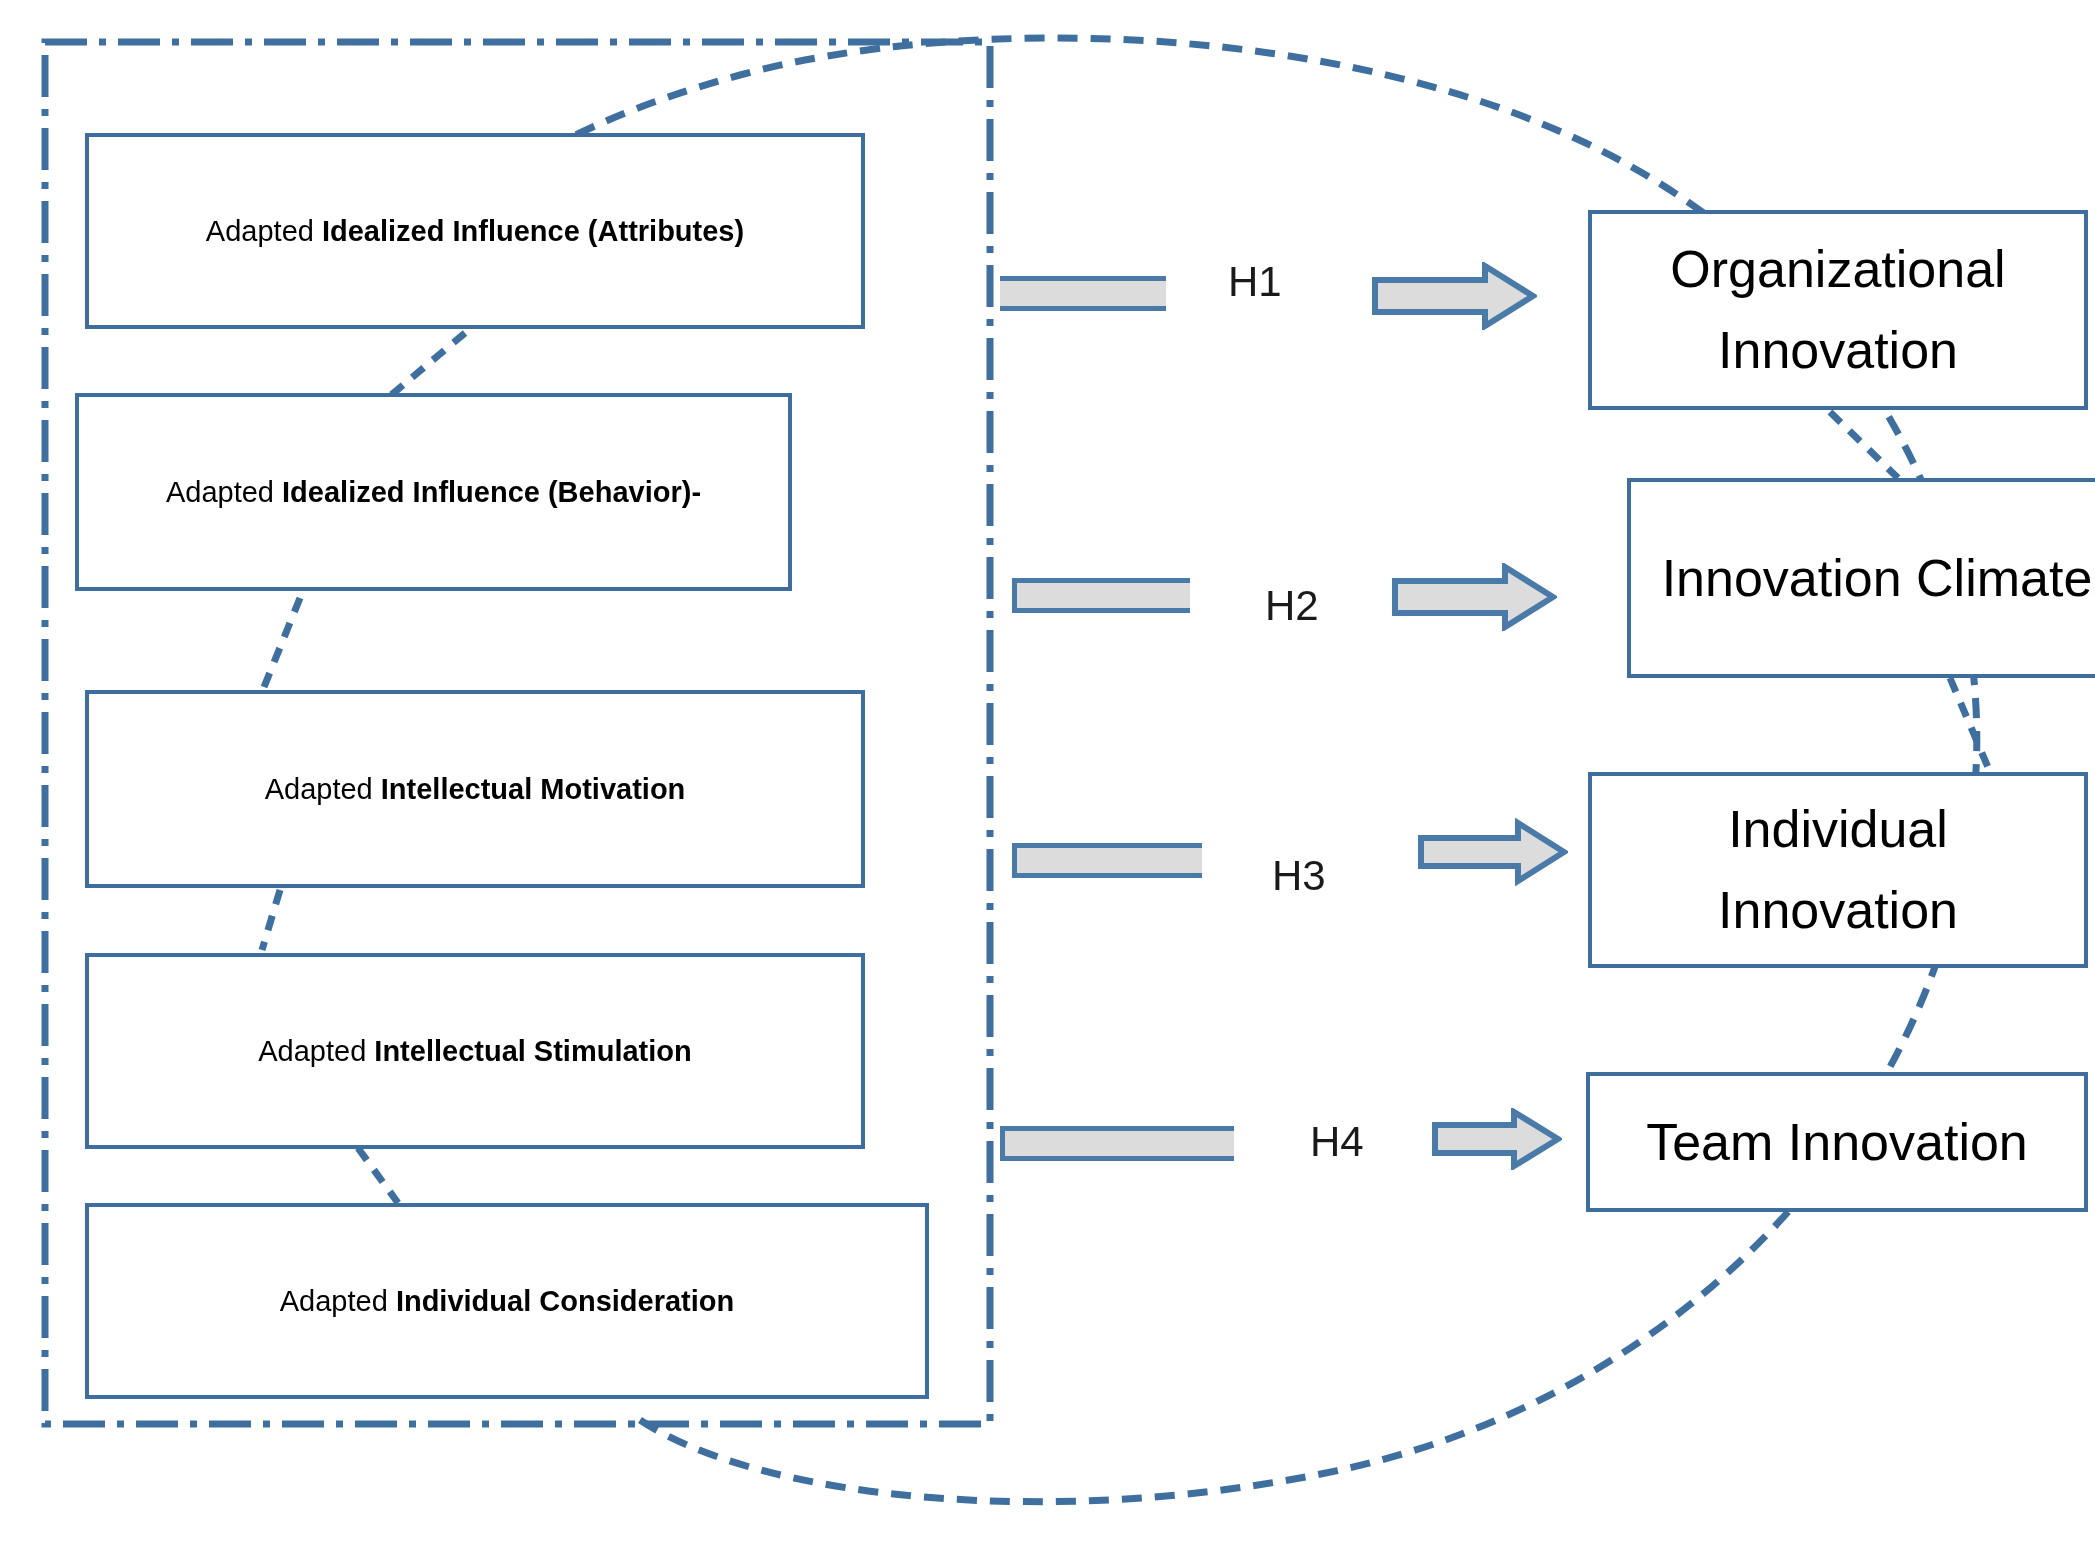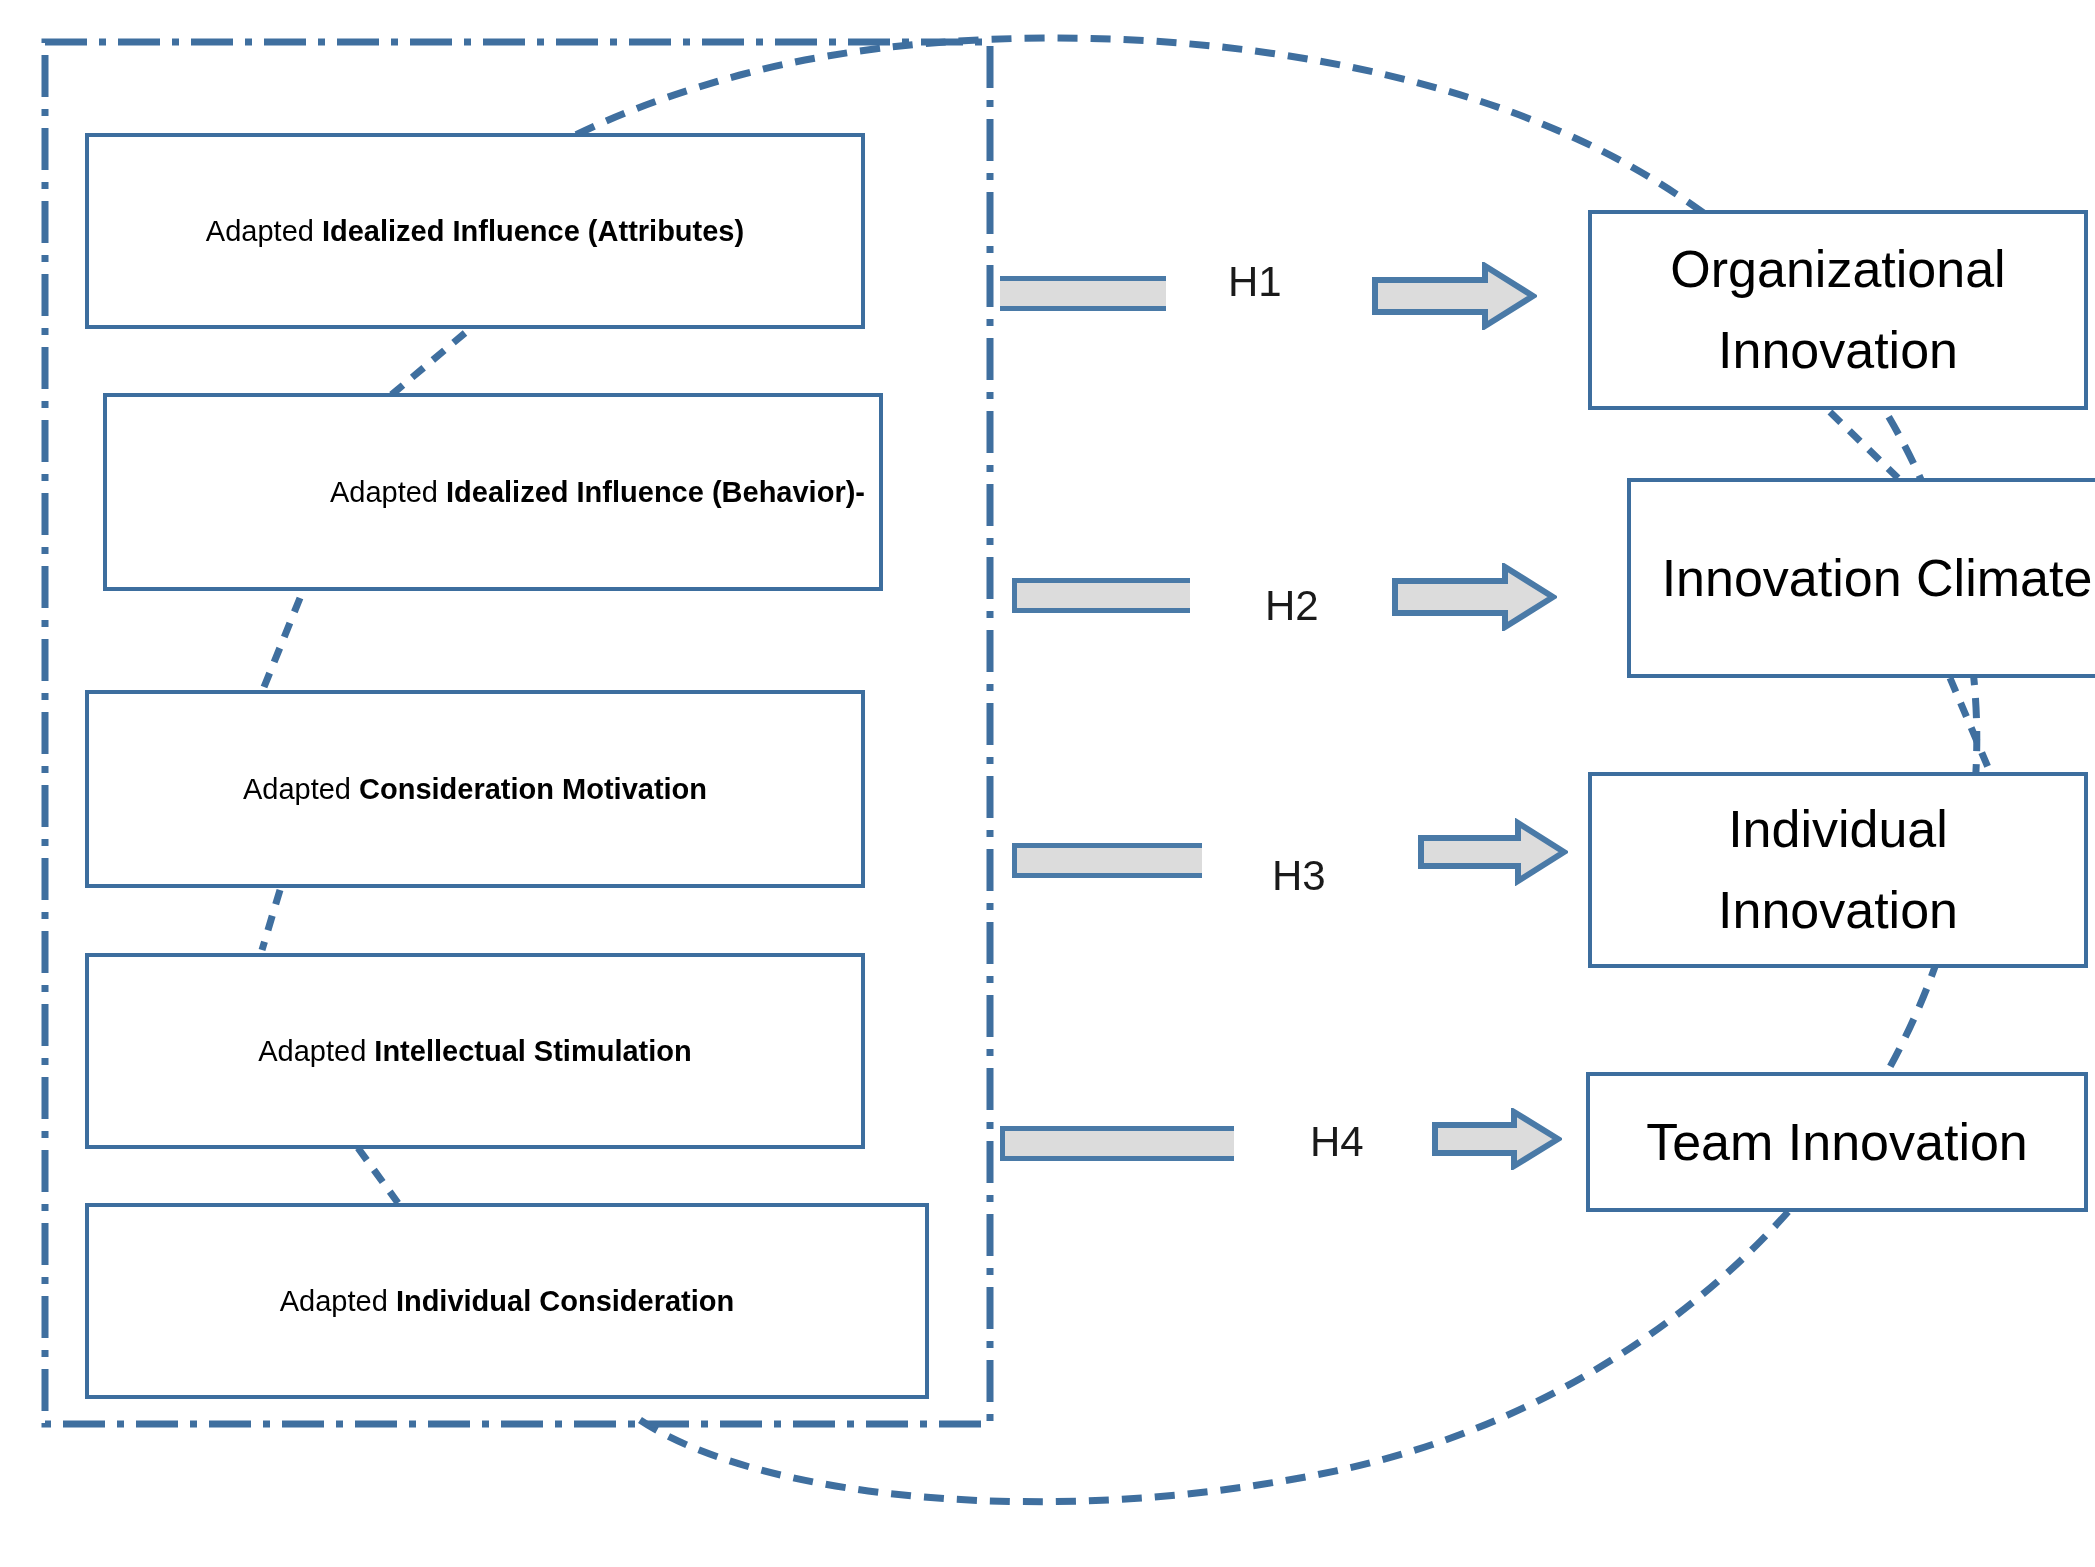--- a/index.html
+++ b/index.html
@@ -102,26 +102,26 @@
     <line x1="358" y1="1148" x2="398" y2="1203" stroke="#3f6f9f" stroke-width="7" stroke-dasharray="15 12"></line>
 
     <line x1="1830" y1="412" x2="1898" y2="478" stroke="#3f6f9f" stroke-width="7" stroke-dasharray="15 12"></line>
     <line x1="1950" y1="678" x2="1990" y2="772" stroke="#3f6f9f" stroke-width="7" stroke-dasharray="15 12"></line>
   </svg>
 
   <div class="node-box left-box" style="left:85px; top:133px; width:780px; height:196px;">
     <span class="box-text">Adapted <b>Idealized Influence (Attributes)</b></span>
   </div>
 
-  <div class="node-box left-box" style="left:103px; top:393px; width:780px; height:198px;text-align:right;">
+  <div class="node-box left-box" style="left:75px; top:393px; width:717px; height:198px;">
     <span class="box-text">Adapted <b>Idealized Influence (Behavior)-</b></span>
   </div>
 
   <div class="node-box left-box" style="left:85px; top:690px; width:780px; height:198px;">
-    <span class="box-text">Adapted <b>Consideration Motivation</b></span>
+    <span class="box-text">Adapted <b>Intellectual Motivation</b></span>
   </div>
 
   <div class="node-box left-box" style="left:85px; top:953px; width:780px; height:196px;">
     <span class="box-text">Adapted <b>Intellectual Stimulation</b></span>
   </div>
 
   <div class="node-box left-box" style="left:85px; top:1203px; width:844px; height:196px;">
     <span class="box-text">Adapted <b>Individual Consideration</b></span>
   </div>
 

